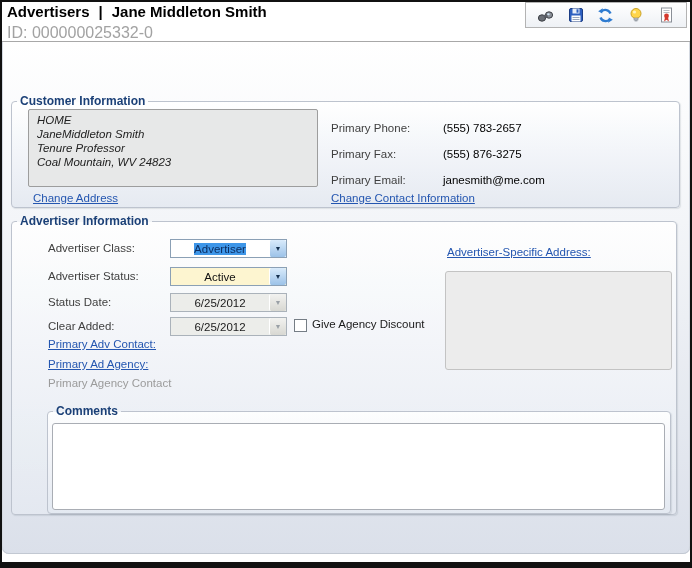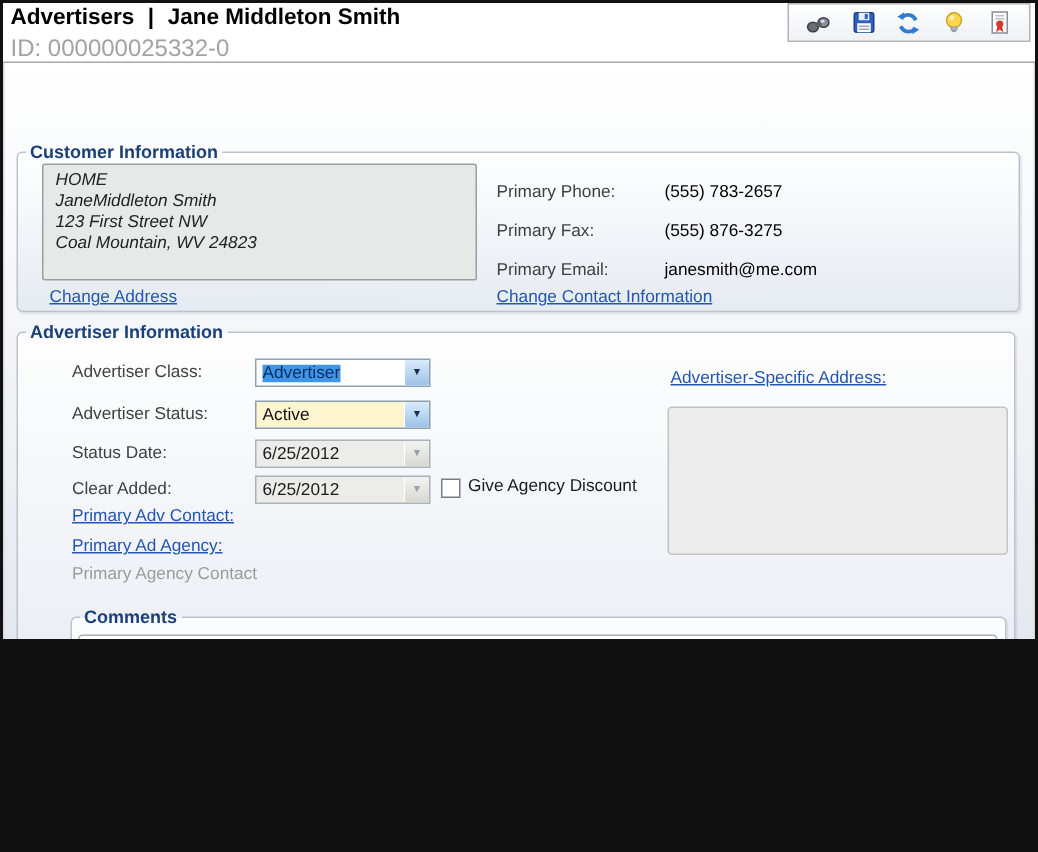--- a/index.html
+++ b/index.html
@@ -1,19 +1,19 @@
 <!DOCTYPE html>
 <html><head>
 <meta charset="utf-8">
 <style>
   * { box-sizing: border-box; margin: 0; padding: 0; }
   html,body { width:692px; height:568px; }
   body { font-family:"Liberation Sans", sans-serif; background:#555; }
   .frame { width:692px; height:568px; background:#111; padding:2px 2px 6px 2px; }
-  .window { position:relative; width:688px; height:424px; background:#ffffff; overflow:hidden; }
+  .window { position:relative; width:688px; height:560px; background:#ffffff; overflow:hidden; }
 
   
   .title { position:absolute; left:5px; top:1px; font-size:15px; font-weight:bold; color:#000;
            display:flex; gap:9px; align-items:baseline; }
   .record-id { position:absolute; left:5px; top:22px; font-size:16px; color:#a2a2a2; }
   .toolbar { position:absolute; left:523px; top:0; width:162px; height:26px;
              border:1px solid #b3b3b3; background:linear-gradient(180deg,#ffffff,#eef1f5);
              display:flex; align-items:center; justify-content:space-around; padding:0 4px; }
   .tbtn { width:22px; height:22px; display:flex; align-items:center; justify-content:center; cursor:pointer; }
   .divider { position:absolute; left:0; right:0; top:39px; height:1px; background:#a8a8a8; }
@@ -33,21 +33,21 @@
 
   .addr-box { position:absolute; left:26px; top:67px; width:290px; height:78px;
               background:#e7e8e8; border:1px solid #9d9d9d; border-radius:2px;
               padding:3px 8px; font-size:11.5px; line-height:14px; color:#222;font-style:italic; }
   .lbl { position:absolute; font-size:11.5px; color:#3f3f3f; white-space:nowrap; }
   .val { position:absolute; font-size:11.5px; color:#000; white-space:nowrap; }
   a.link { position:absolute; font-size:11.5px; color:#2456b0; text-decoration:underline; cursor:pointer; white-space:nowrap; }
   .muted { position:absolute; font-size:11.5px; color:#9b9b9b; white-space:nowrap; }
 
   .combo { position:absolute; left:168px; width:117px; height:19px; border:1px solid #8ba0b5;
-           background:#fff; display:flex; align-items:center; font-size:11.5px; color:#111; cursor:pointer; }
+           background:#fff; display:flex; align-items:center; font-size:11.5px; color:#111; cursor:pointer;text-align:center; }
   .combo .txt { flex:1; padding:0 4px; overflow:hidden; white-space:nowrap; }
   .combo .btn { width:17px; align-self:stretch; display:flex; align-items:center; justify-content:center;
                 background:linear-gradient(180deg,#d9ebfb,#9cc2e8); border-left:1px solid #fff;
                 border-radius:2px; color:#15314f; font-size:7px; }
   .combo.sel .txt span { background:#3e96e8; color:#0b2c5f; }
   .combo.cream { background:#fdf5d0; }
   .combo.disabled { background:#ecedea; border-color:#aab2ba; color:#1a1a1a; cursor:default; }
   .combo.disabled .btn { background:linear-gradient(180deg,#f2f2f0,#d8d8d2); color:#9aa0a6; }
 
   .checkbox { position:absolute; left:292px; top:277px; width:13px; height:13px; background:#fff;
@@ -125,21 +125,21 @@
   <div class="divider"></div>
 
   <div class="panel">
 
     <fieldset class="fs fs-customer">
       <legend>Customer Information</legend>
     </fieldset>
     <div class="addr-box">
       <div>HOME</div>
       <div>JaneMiddleton Smith</div>
-      <div>123 First Street NW</div>
+      <div>Tenure Professor</div>
       <div>Coal Mountain, WV 24823</div>
     </div>
     <a class="link" style="left:31px; top:150px;">Change Address</a>
 
     <span class="lbl" style="left:329px; top:80px;">Primary Phone:</span>
     <span class="val" style="left:441px; top:80px;">(555) 783-2657</span>
     <span class="lbl" style="left:329px; top:106px;">Primary Fax:</span>
     <span class="val" style="left:441px; top:106px;">(555) 876-3275</span>
     <span class="lbl" style="left:329px; top:132px;">Primary Email:</span>
     <span class="val" style="left:441px; top:132px;">janesmith@me.com</span>

